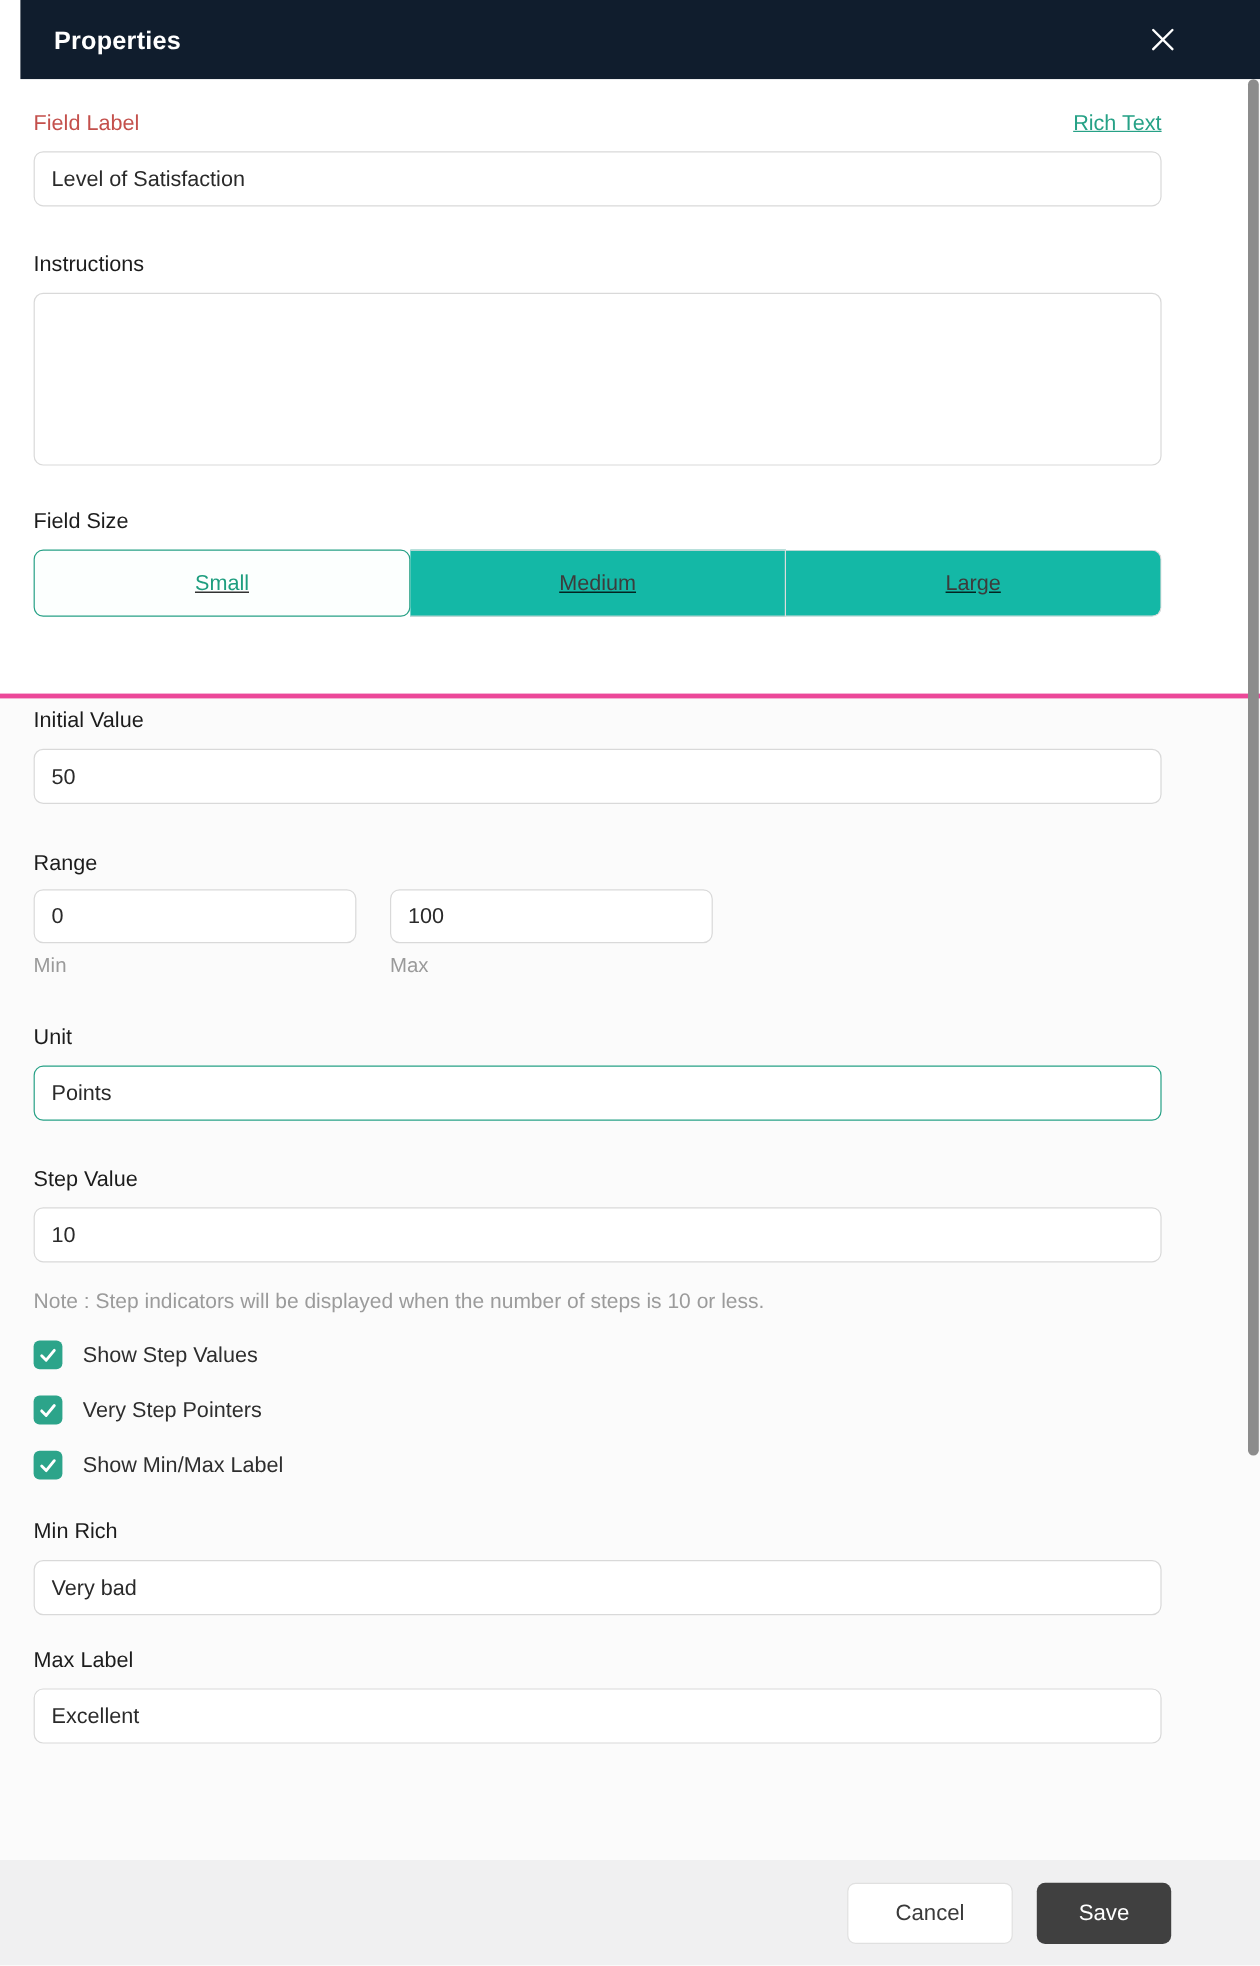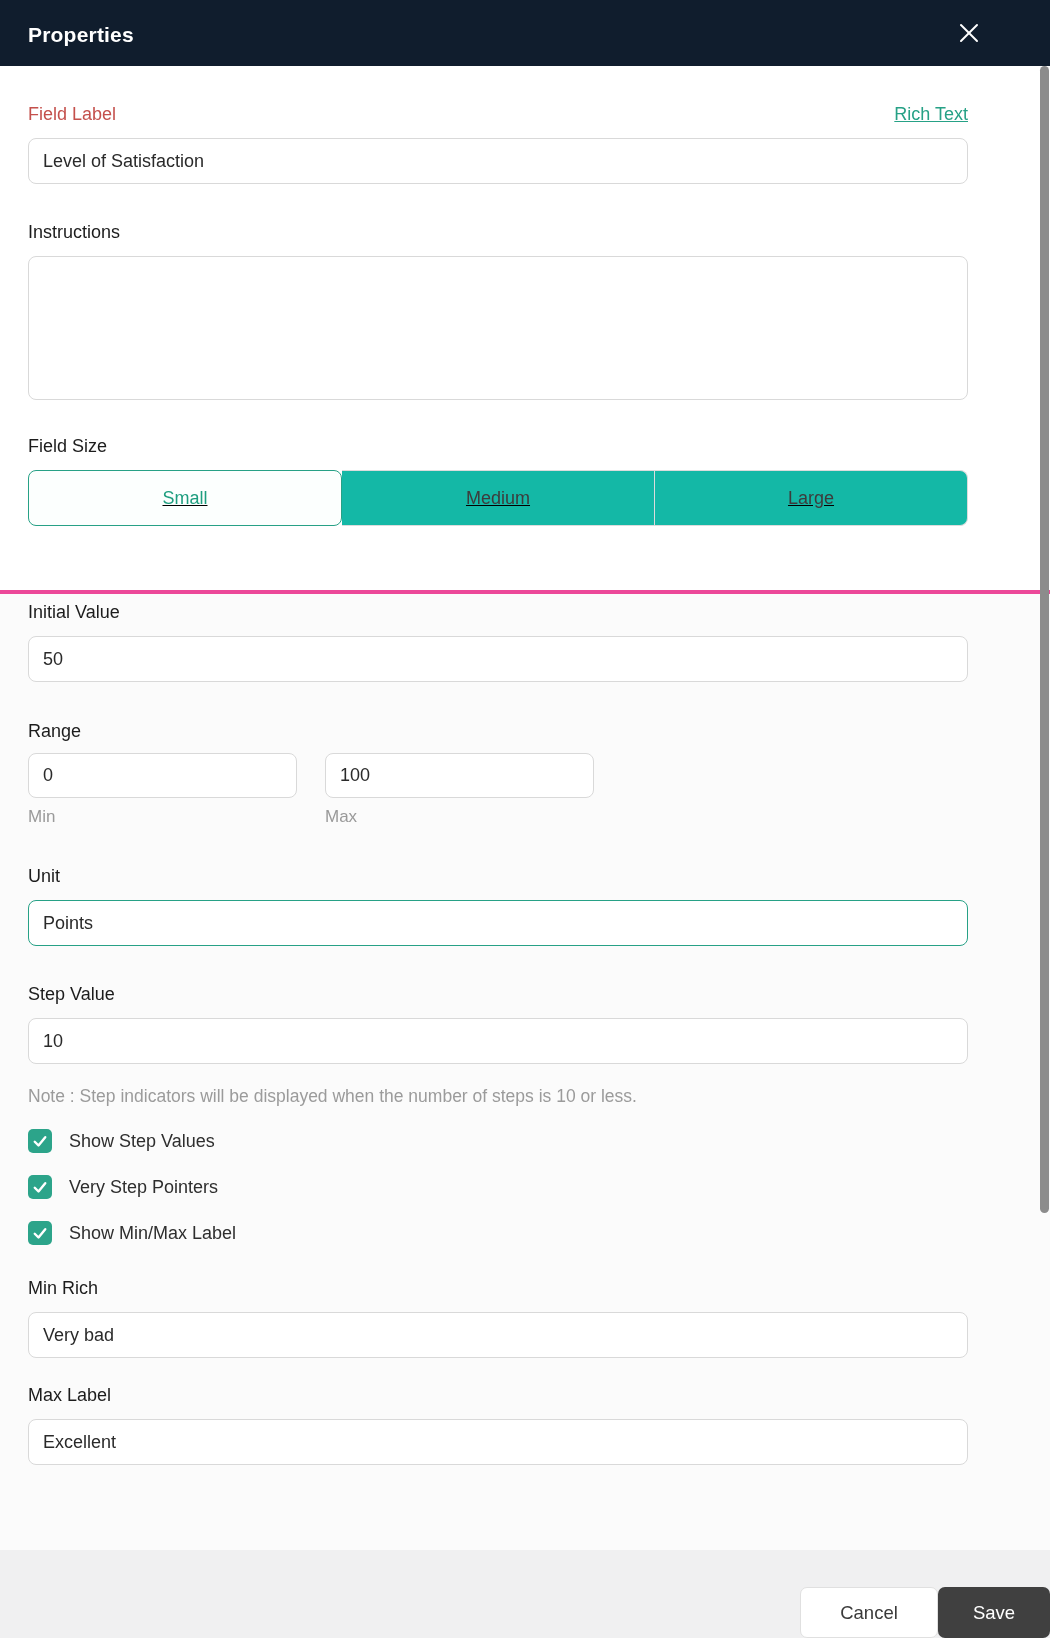--- a/index.html
+++ b/index.html
@@ -13,30 +13,31 @@
     width: 1050px; height: 1638px;
     display: flex; flex-direction: column;
     position: relative; background: #fff;
   }
 
   
   .header {
     flex: none; height: 66px; background: #101d2d;
     display: flex; align-items: center; justify-content: space-between;
     padding: 3px 64px 0 28px;
+    margin-left: 17px;
   }
   .header-title { color: #ffffff; font-size: 21px; font-weight: 600; letter-spacing: .2px; }
   .close-btn {
     width: 34px; height: 34px; display: flex; align-items: center; justify-content: center;
     cursor: pointer; background: transparent; border: none; padding: 0;
   }
 
   
   .content { flex: 1 1 auto; display: flex; flex-direction: column; overflow: hidden; }
-  .section-top { background: #ffffff; padding: 26px 82px 0 28px; height: 512px; flex: none; margin-top: 12px; }
+  .section-top { background: #ffffff; padding: 26px 82px 0 28px; height: 512px; flex: none; }
   .section-bottom {
     background: #fbfbfb; border-top: 4px solid #ec4899;
     padding: 8px 82px 0 28px; flex: 1 1 auto;
   }
 
   .flabel { font-size: 18px; color: #1c1c1c; line-height: 21px; }
   .label-row { display: flex; justify-content: space-between; align-items: baseline; margin-bottom: 13px; }
   .red-label { color: #c4504c; }
   .teal-link { color: #26a186; text-decoration: underline; font-size: 18px; cursor: pointer; }
 
@@ -83,22 +84,22 @@
   }
   .cb-label { font-size: 18px; color: #2e2e2e; }
 
   .group-label-mt33 { margin-top: 33px; }
   .group-label-mt27 { margin-top: 27px; }
   .group-label-mt39 { margin-top: 39px; }
 
   
   .footer {
     flex: none; height: 88px; background: #f0f0f1;
-    display: flex; align-items: flex-end; justify-content: flex-end;
-    
+    display: flex; align-items: center; justify-content: flex-end;
+    gap: 20px; padding-right: 74px;
   }
   .btn {
     height: 51px; border-radius: 7px; font-size: 18.5px; font-family: inherit;
     display: flex; align-items: center; justify-content: center; cursor: pointer;
   }
   .btn-cancel { width: 138px; background: #ffffff; border: 1px solid #e0e0e0; color: #3a3a3a; }
   .btn-save { width: 112px; background: #404040; border: none; color: #ffffff; }
 
   
   .scroll-thumb {

